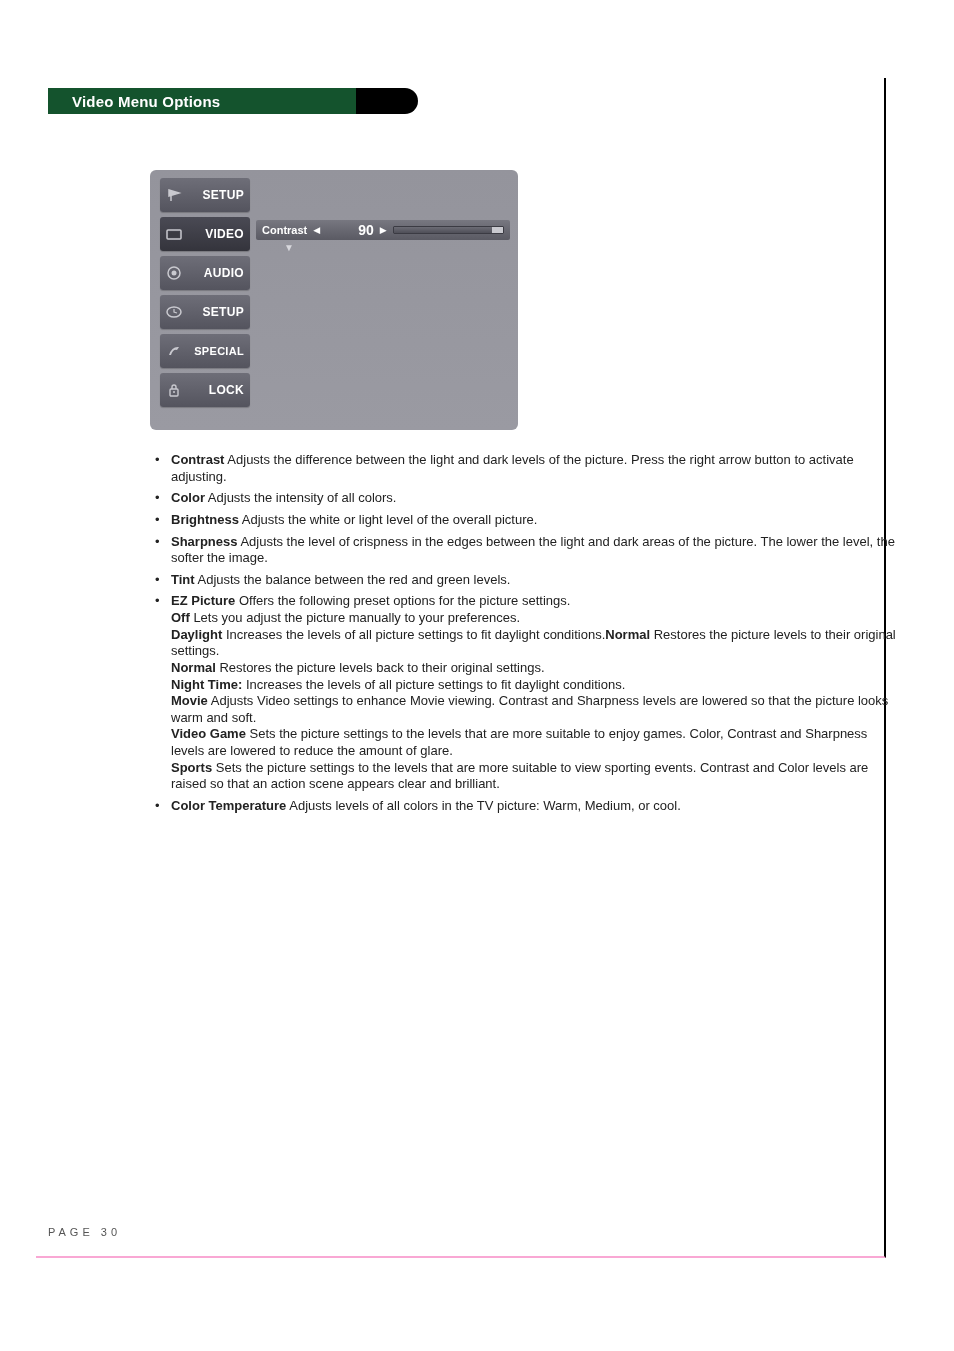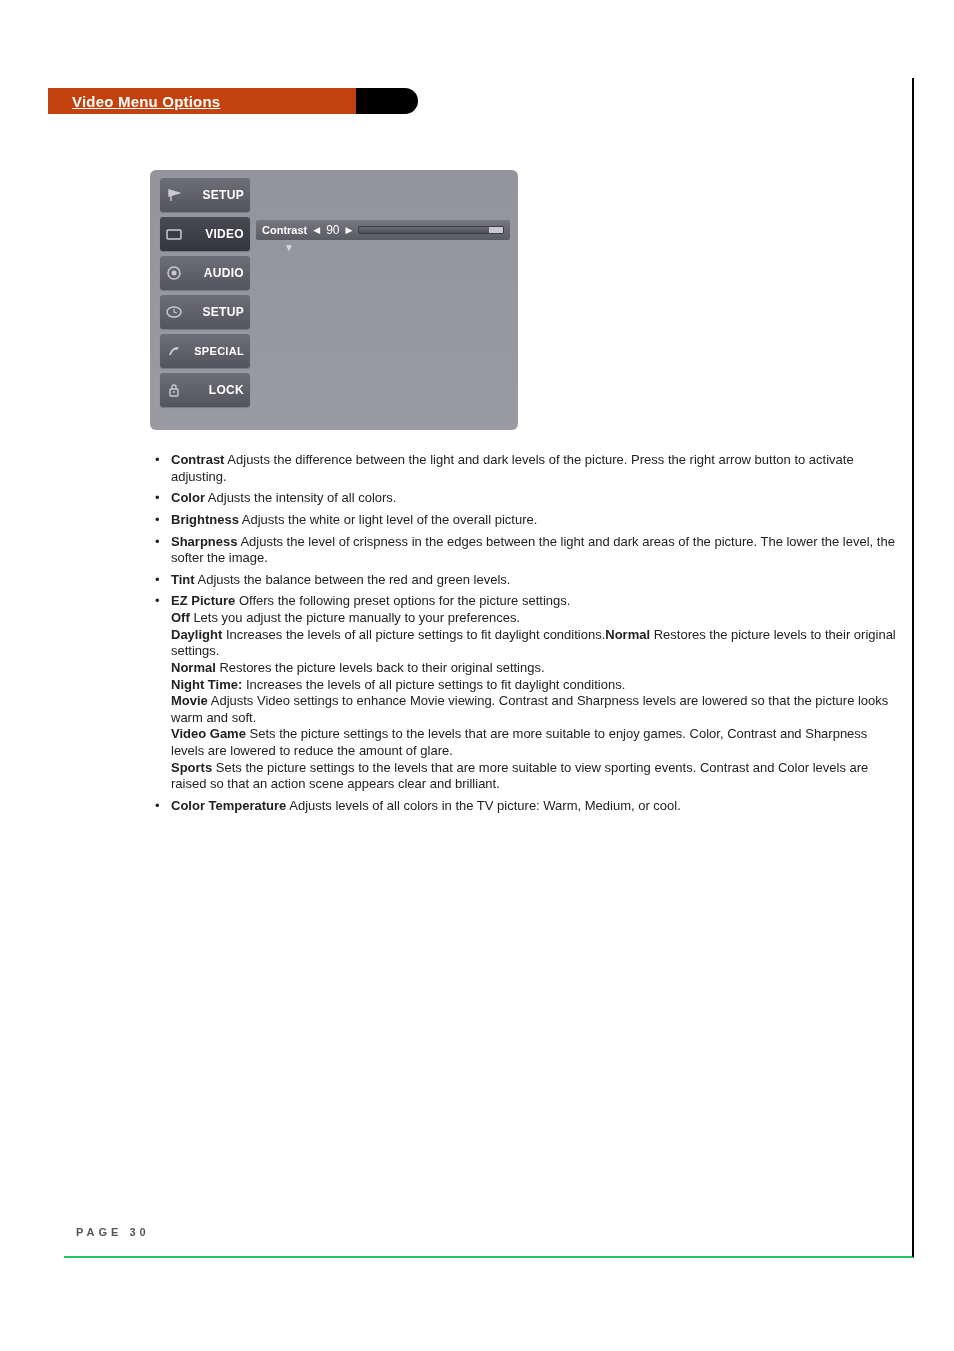--- a/index.html
+++ b/index.html
@@ -6,46 +6,44 @@
     body {
       font-family: "Helvetica Neue", Helvetica, Arial, sans-serif;
       background: #fff;
       width: 954px;
       height: 1351px;
       position: relative;
     }
     .page-frame {
       position: absolute;
       top: 78px;
-      left: 64px;
+      left: 36px;
       width: 850px;
       height: 1180px;
       border-right: 2px solid #000;
-      border-bottom: 2px solid #22c55e;
-      font-weight: bold;
+      border-bottom: 2px solid #f9a8d4;
     }
     .section-bar {
       position: absolute;
       top: 88px;
       left: 48px;
       height: 26px;
       display: flex;
       align-items: stretch;
     }
     .section-bar .black {
-      background: #c2410c;
+      background: #14532d;
       color: #fff;
       font-weight: bold;
       font-size: 15px;
       letter-spacing: 0.2px;
       padding: 4px 14px 4px 24px;
       display: flex;
       align-items: center;
       width: 308px;
-      text-decoration: underline;
     }
     .section-bar .cap {
       width: 62px;
       background: #000;
       border-top-right-radius: 13px;
       border-bottom-right-radius: 13px;
     }
 
     .menu-figure {
       position: absolute;
@@ -100,21 +98,21 @@
       border-radius: 2px;
       display: flex;
       align-items: center;
       color: #fff;
       font-size: 11px;
       padding: 0 6px;
       gap: 6px;
     }
     .setting-bar .sb-label { font-weight: bold; }
     .setting-bar .arrow { font-size: 9px; }
-    .setting-bar .val { font-weight: normal; font-size: 12px; }
+    .setting-bar .val { font-weight: bold; font-size: 14px; margin-left: 32px; }
     .slider-track {
       flex: 1;
       height: 8px;
       background: #c9c9cf;
       position: relative;
       border: 1px solid #3b3b43;
       border-radius: 1px;
     }
     .slider-fill {
       position: absolute;

